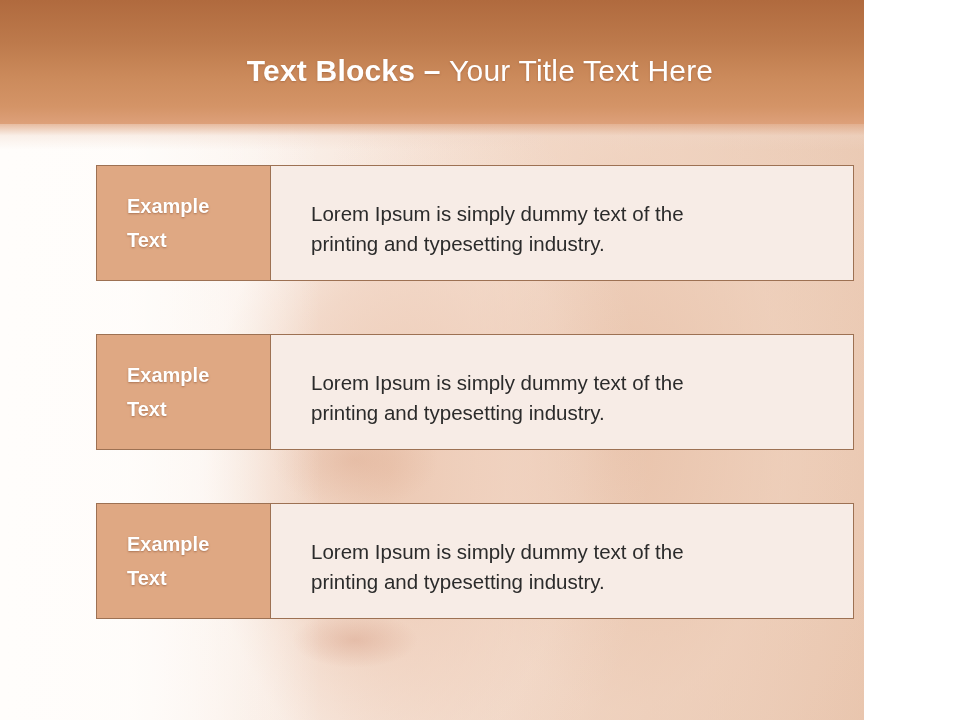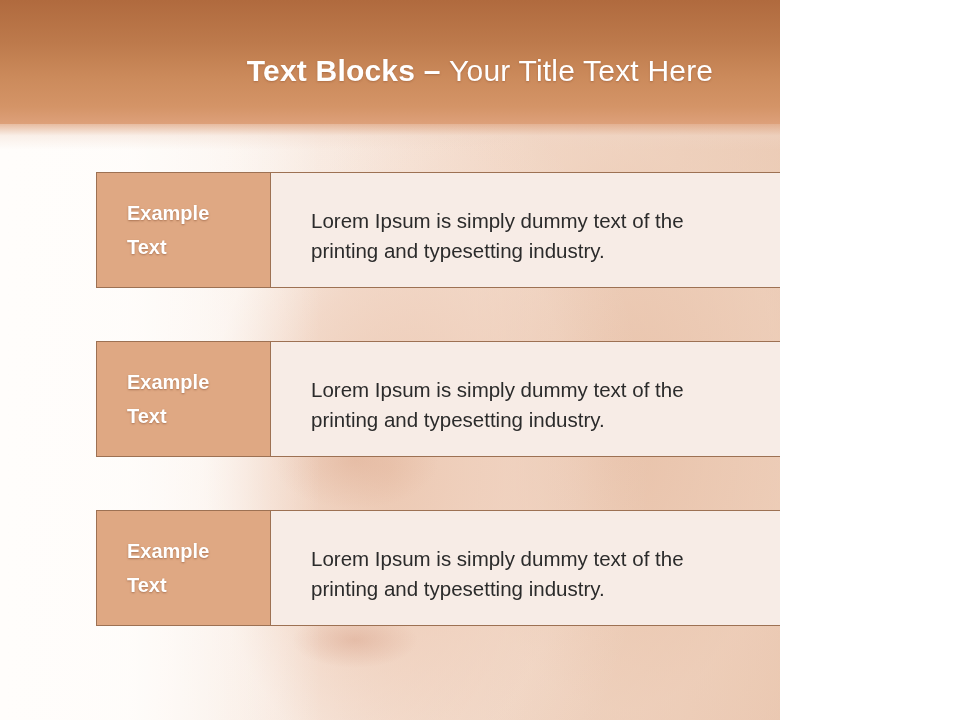--- a/index.html
+++ b/index.html
@@ -7,21 +7,21 @@
     padding: 0;
   }
   body {
     width: 960px;
     height: 720px;
     font-family: "Liberation Sans", sans-serif;
     overflow: hidden;
   }
   .slide {
     position: relative;
-    width: 780px;
+    width: 864px;
     height: 720px;
     background: #0f766e;
     overflow: hidden;
     text-decoration: underline;
   }
   
   .bg-photo {
     position: absolute;
     inset: 0;
     background:
@@ -81,21 +81,20 @@
   }
   .title .light {
     font-weight: normal;
   }
   
   .rows {
     position: absolute;
     left: 96px;
     top: 165px;
     width: 758px;
-    margin-top: 7px;
   }
   .row {
     display: flex;
     align-items: stretch;
     border: 1px solid #9d7153;
     box-sizing: border-box;
     height: 116px;
     margin-bottom: 53px;
     background: #faf0ea;
   }

